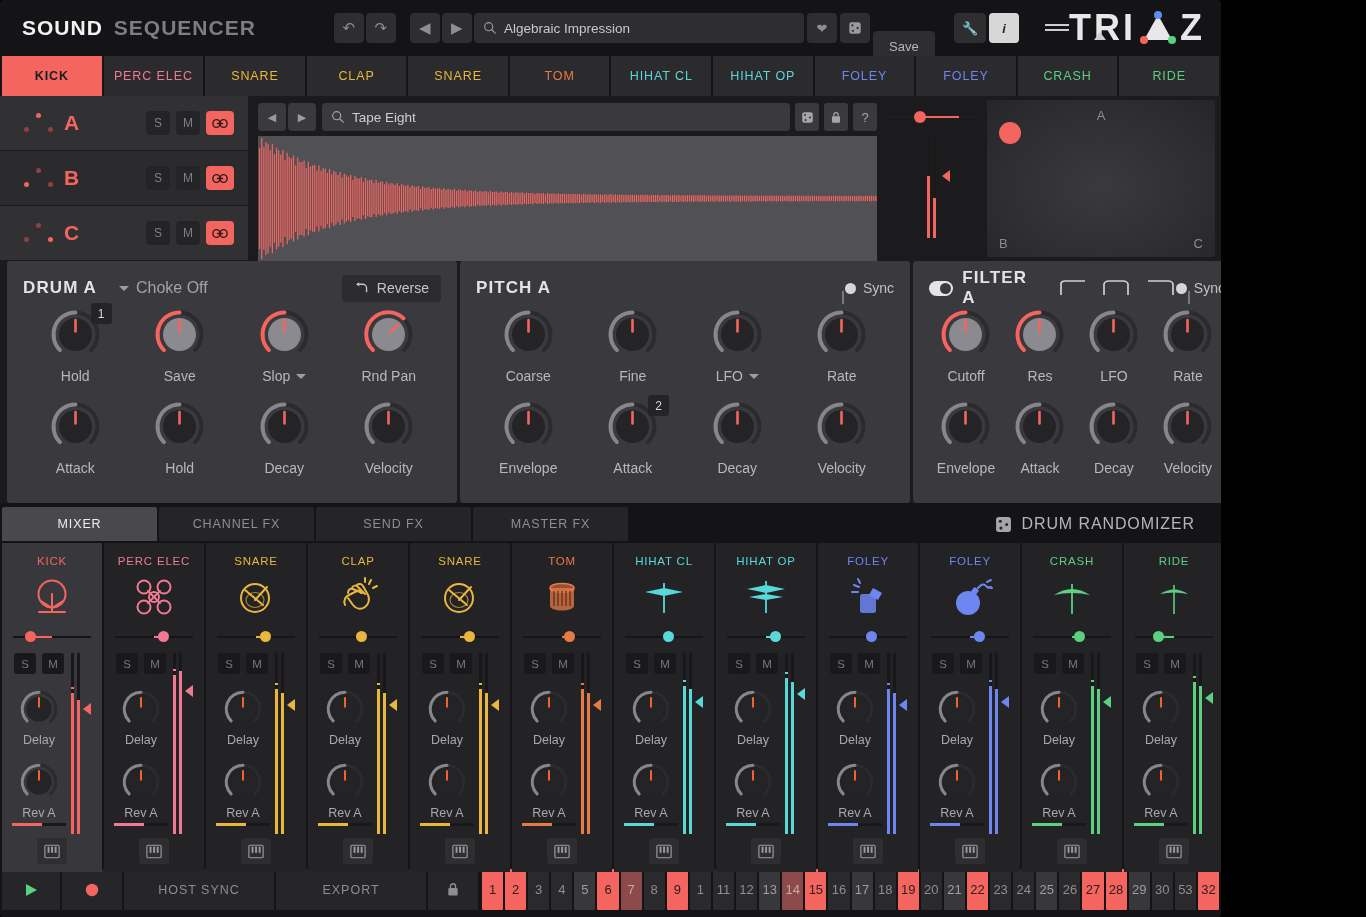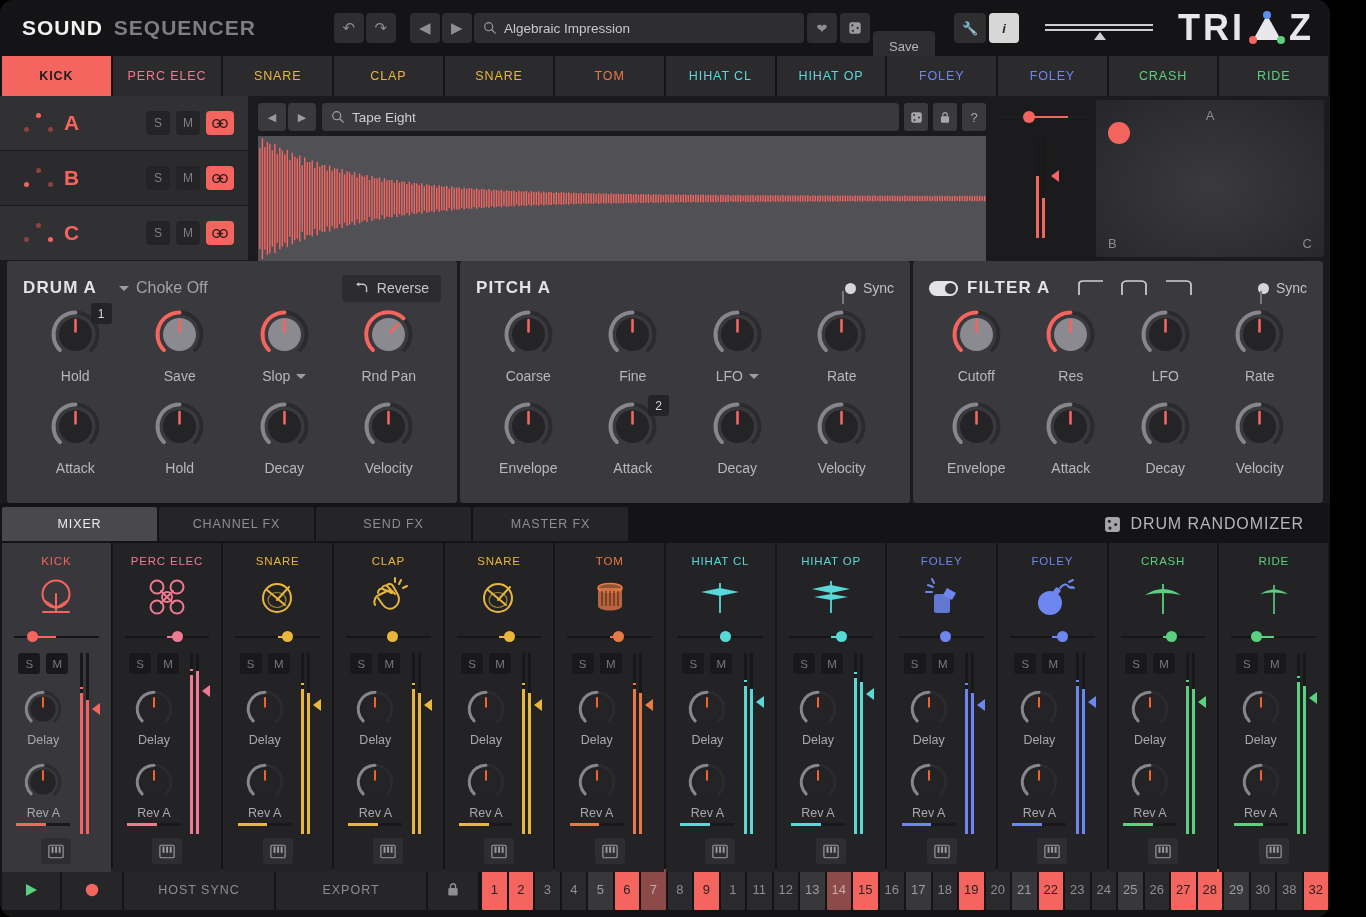--- a/index.html
+++ b/index.html
@@ -4,23 +4,23 @@
 <style>
   * { box-sizing: border-box; margin:0; padding:0; }
   html,body { background:#000; }
   body {
     width:1366px; height:917px;
     font-family:"Liberation Sans", sans-serif;
     overflow:hidden;
     -webkit-font-smoothing:antialiased;
   }
   .app {
-    width:1330px; height:917px;
+    width:1221px; height:917px;
     background:#1b1b1d;
-    border-radius:14px;
+    border-radius:4px;
     overflow:hidden;
     position:relative;
     display:flex; flex-direction:column;
   }
 
   
   .header {
     height:56px; background:#141416;
     display:flex; align-items:center;
     padding:0 16px 0 22px; flex:0 0 56px;
@@ -1854,19 +1854,19 @@
         </div>
         <div class="sgroup">
           <div class="step offb">25</div>
           <div class="step off">26</div>
           <div class="step on">27</div>
           <div class="step on">28</div>
         </div>
         <div class="sgroup">
           <div class="step offb">29</div>
           <div class="step off">30</div>
-          <div class="step off">38</div>
+          <div class="step off">53</div>
           <div class="step on">32</div>
         </div>
       </div>
   </div>
 
 </div>
 
 </body></html>

